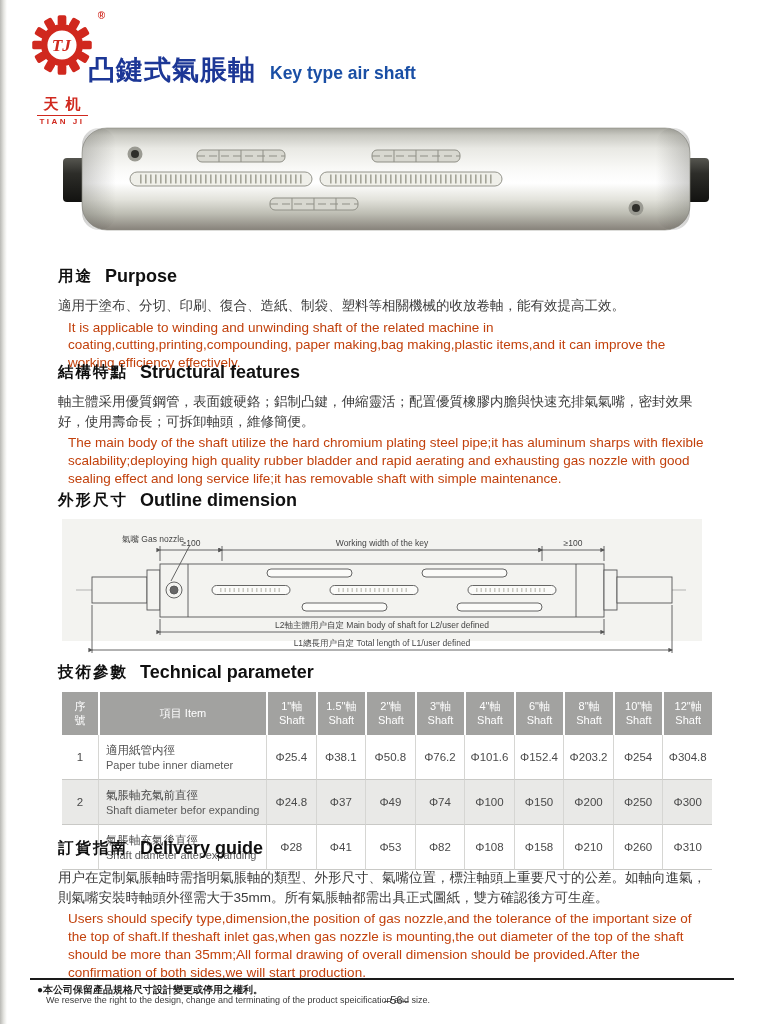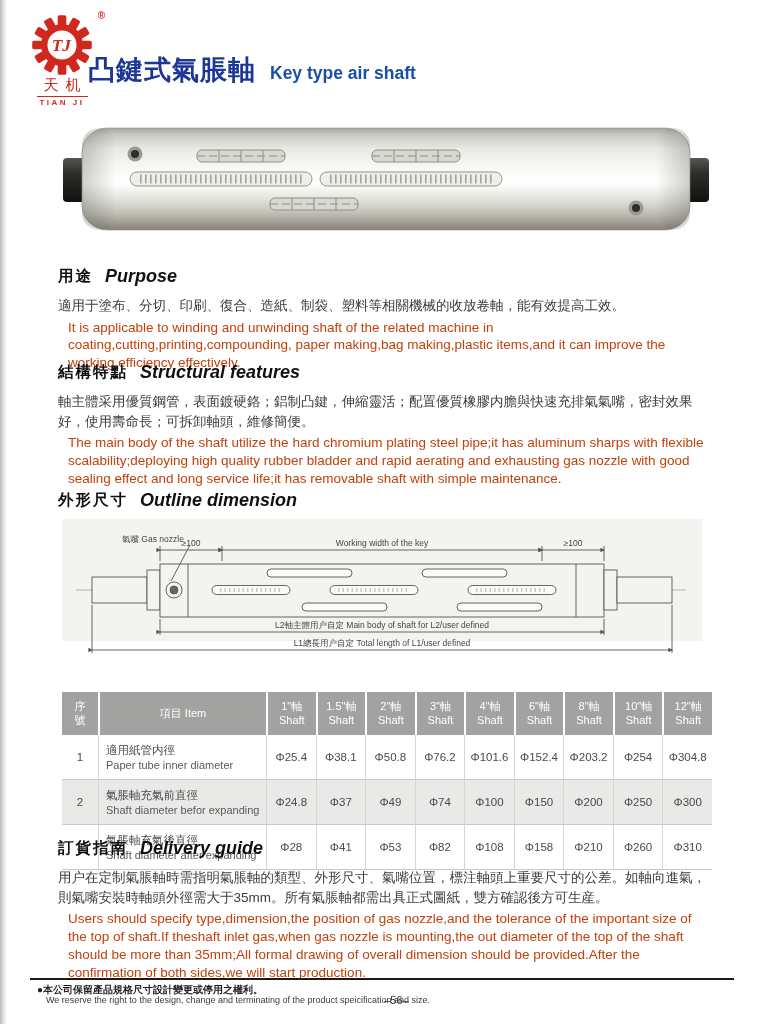--- a/index.html
+++ b/index.html
@@ -5,35 +5,35 @@
   html,body{margin:0;padding:0;background:#888;}
   .page{position:relative;width:765px;height:1024px;background:#fff;margin:0 auto;overflow:hidden;
         font-family:"Liberation Sans","DejaVu Sans",sans-serif;}
   .scan-edge{position:absolute;left:0;top:0;width:7px;height:100%;
         background:linear-gradient(to right,#b9b9b5,#e6e6e2 55%,#ffffff);}
 
   
   .logo-block{position:absolute;left:22px;top:14px;width:80px;text-align:center;}
   .logo-gear{position:relative;width:62px;height:62px;margin:0 auto;}
   .reg-mark{position:absolute;right:-12px;top:-4px;font-size:10px;color:#d0281e;font-weight:bold;}
-  .logo-cn{color:#d0281e;font-size:15px;font-weight:normal;letter-spacing:7px;margin-top:0;
+  .logo-cn{color:#d0281e;font-size:15px;font-weight:bold;letter-spacing:7px;margin-top:19px;
            border-bottom:1.5px solid #d0281e;display:inline-block;padding:0 0 1px 7px;}
   .logo-en{color:#d0281e;font-size:8px;font-weight:bold;letter-spacing:2.5px;margin-top:1px;}
   .title-row{position:absolute;left:88px;top:52px;display:flex;align-items:baseline;}
   .title-cn{font-size:27px;font-weight:bold;color:#1c3796;letter-spacing:1px;}
   .title-en{font-size:17.5px;font-weight:700;color:#1a4fa5;margin-left:14px;}
 
   
   .photo{position:absolute;left:62px;top:122px;width:648px;height:114px;}
 
   
   .sec{position:absolute;left:58px;width:656px;}
   .sec-heading{display:flex;align-items:flex-start;color:#101010;}
   .h-cn{font-size:15.5px;font-weight:bold;letter-spacing:2px;}
-  .h-en{font-size:18px;font-weight:bold;margin-left:12px;font-style:italic;}
+  .h-en{font-size:18px;font-weight:bold;margin-left:12px;}
   .p-cn{font-size:13.5px;line-height:1.45;color:#3c3c3c;margin:9px 0 2px 0;}
   .p-en{font-size:13.5px;line-height:1.32;color:#c2410c;margin:3px 0 0 10px;}
 
   
   .drawing-box{position:absolute;left:62px;top:519px;width:640px;height:122px;background:#f3f3f0;}
   .drawing-box svg{display:block;}
 
   
   .tbl-wrap{position:absolute;left:62px;top:692px;width:650px;}
   table{width:100%;border-collapse:separate;border-spacing:0;table-layout:fixed;}
@@ -248,20 +248,26 @@
         <text x="60" y="23">氣嘴 Gas nozzle</text>
         <text x="129" y="27" text-anchor="middle">≥100</text>
         <text x="320" y="27" text-anchor="middle">Working width of the key</text>
         <text x="511" y="27" text-anchor="middle">≥100</text>
         <text x="320" y="109" text-anchor="middle">L2軸主體用户自定 Main body of shaft for L2/user defined</text>
         <text x="320" y="127" text-anchor="middle">L1總長用户自定  Total length of L1/user defined</text>
       </g>
     </svg>
   </div>
 
+  <div class="sec" style="top:662px">
+    <div class="sec-heading">
+      <span class="h-cn">技術參數</span>
+      <span class="h-en">Technical parameter</span>
+    </div>
+  </div>
 
   <div class="tbl-wrap">
     <table>
       <colgroup>
         <col style="width:36px">
           <col style="width:168px">
         <col>
           <col>
           <col>
           <col>

